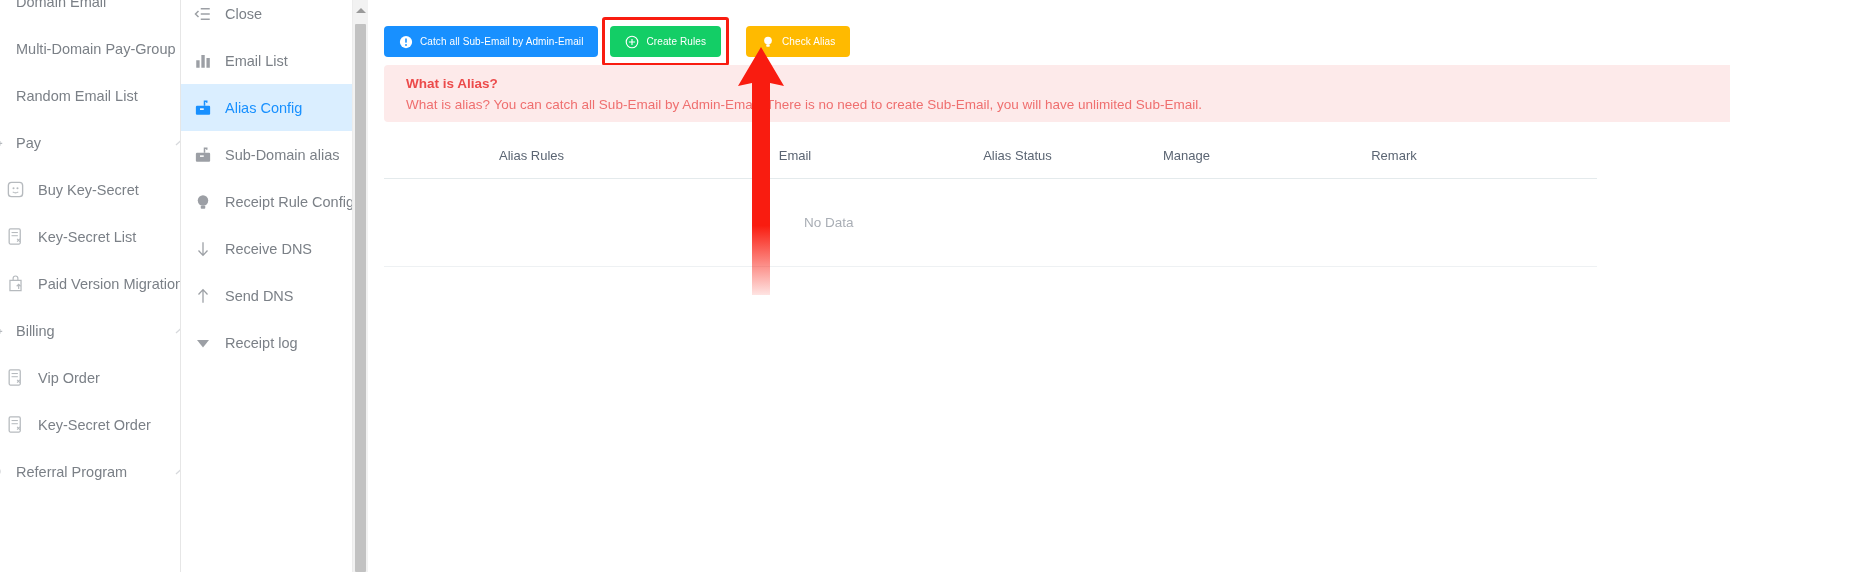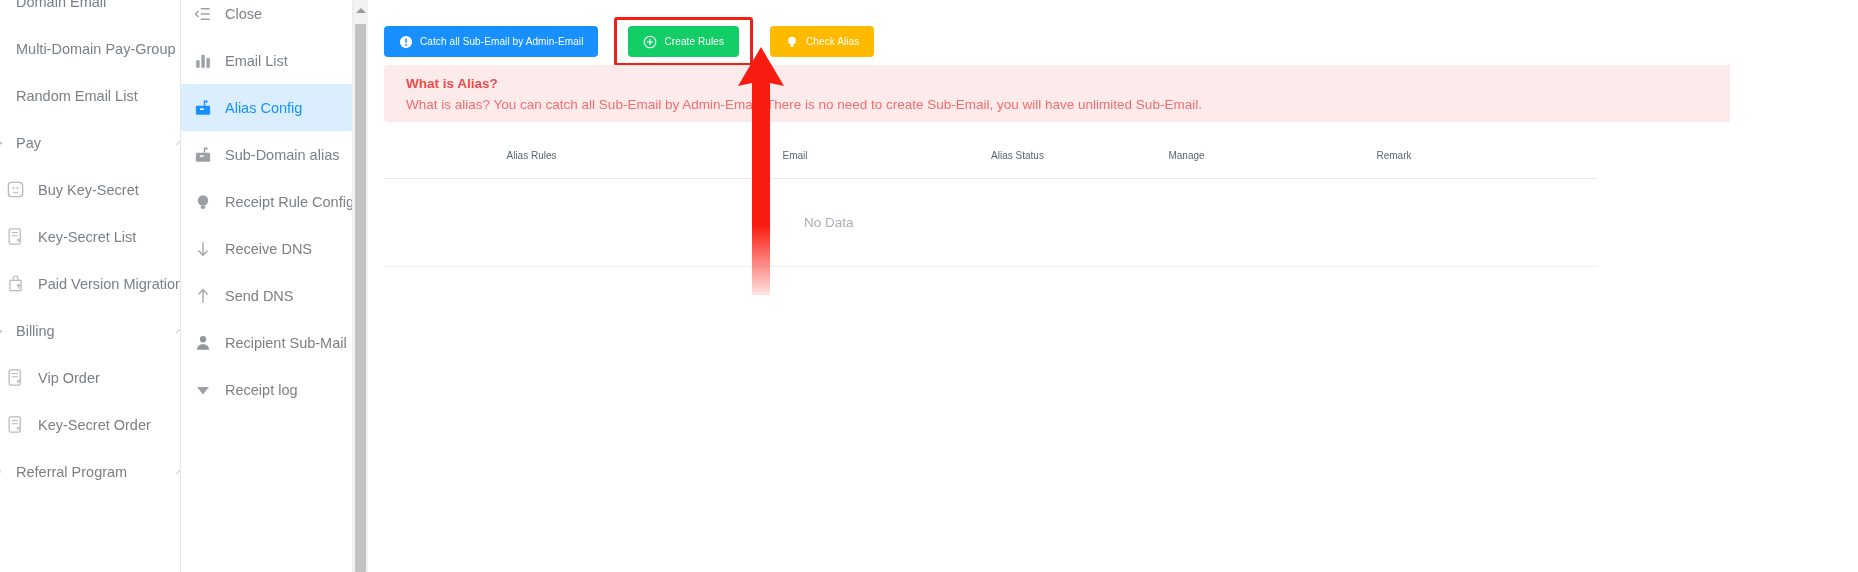--- a/index.html
+++ b/index.html
@@ -181,23 +181,23 @@
     margin-right: 7px;
     display: inline-block;
     flex: 0 0 14px;
   }
   .btn-blue   { background: #1890ff; }
   .btn-green  { background: #13ce66; }
   .btn-yellow { background: #ffba00; }
 
   .highlight-box {
     position: relative;
-    margin-left: 16px;
+    margin-left: 4px;
     margin-right: 17px;
-    padding: 6px 11px;
+    padding: 6px 5px;
     border: 3px solid #f91c10;
     border-radius: 3px;
     display: inline-flex;
   }
 
   
   .alert {
     position: absolute;
     left: 16px;
     top: 65px;
@@ -237,21 +237,21 @@
     top: 133px;
     width: 1213px;
   }
   .t-head {
     display: flex;
     height: 45px;
     align-items: center;
     border-bottom: 1px solid #e4eaec;
   }
   .t-head .th {
-    font-size: 10px;
+    font-size: 13px;
     color: #5b6573;
     text-align: center;
     font-weight: normal;
   }
   .th-c0 { flex: 0 0 295px; }
   .th-c1 { flex: 0 0 232px; }
   .th-c2 { flex: 0 0 213px; }
   .th-c3 { flex: 0 0 125px; }
   .th-c4 { flex: 0 0 290px; }
   .t-empty {
@@ -459,27 +459,20 @@
         <span>Receive DNS</span>
       </div>
 
       <div class="sub-row">
         <svg class="sub-ico" viewBox="0 0 24 24">
           <path d="M12 21 V4 M6 10 L12 3.5 L18 10" fill="none" stroke="#7b8087" stroke-width="1.7"></path>
         </svg>
         <span>Send DNS</span>
       </div>
 
-      <div class="sub-row">
-        <svg class="sub-ico" viewBox="0 0 24 24">
-          <circle cx="12" cy="7" r="4.2" fill="#6e7379"></circle>
-          <path d="M3.5 21 C4.5 15.5 8 13.5 12 13.5 C16 13.5 19.5 15.5 20.5 21 Z" fill="#6e7379"></path>
-        </svg>
-        <span>Recipient Sub-Mail</span>
-      </div>
 
       <div class="sub-row">
         <svg class="sub-ico" viewBox="0 0 24 24">
           <path d="M4 8 L20 8 L12 18 Z" fill="#7b8087"></path>
         </svg>
         <span>Receipt log</span>
       </div>
 
     </div>
   </div>

